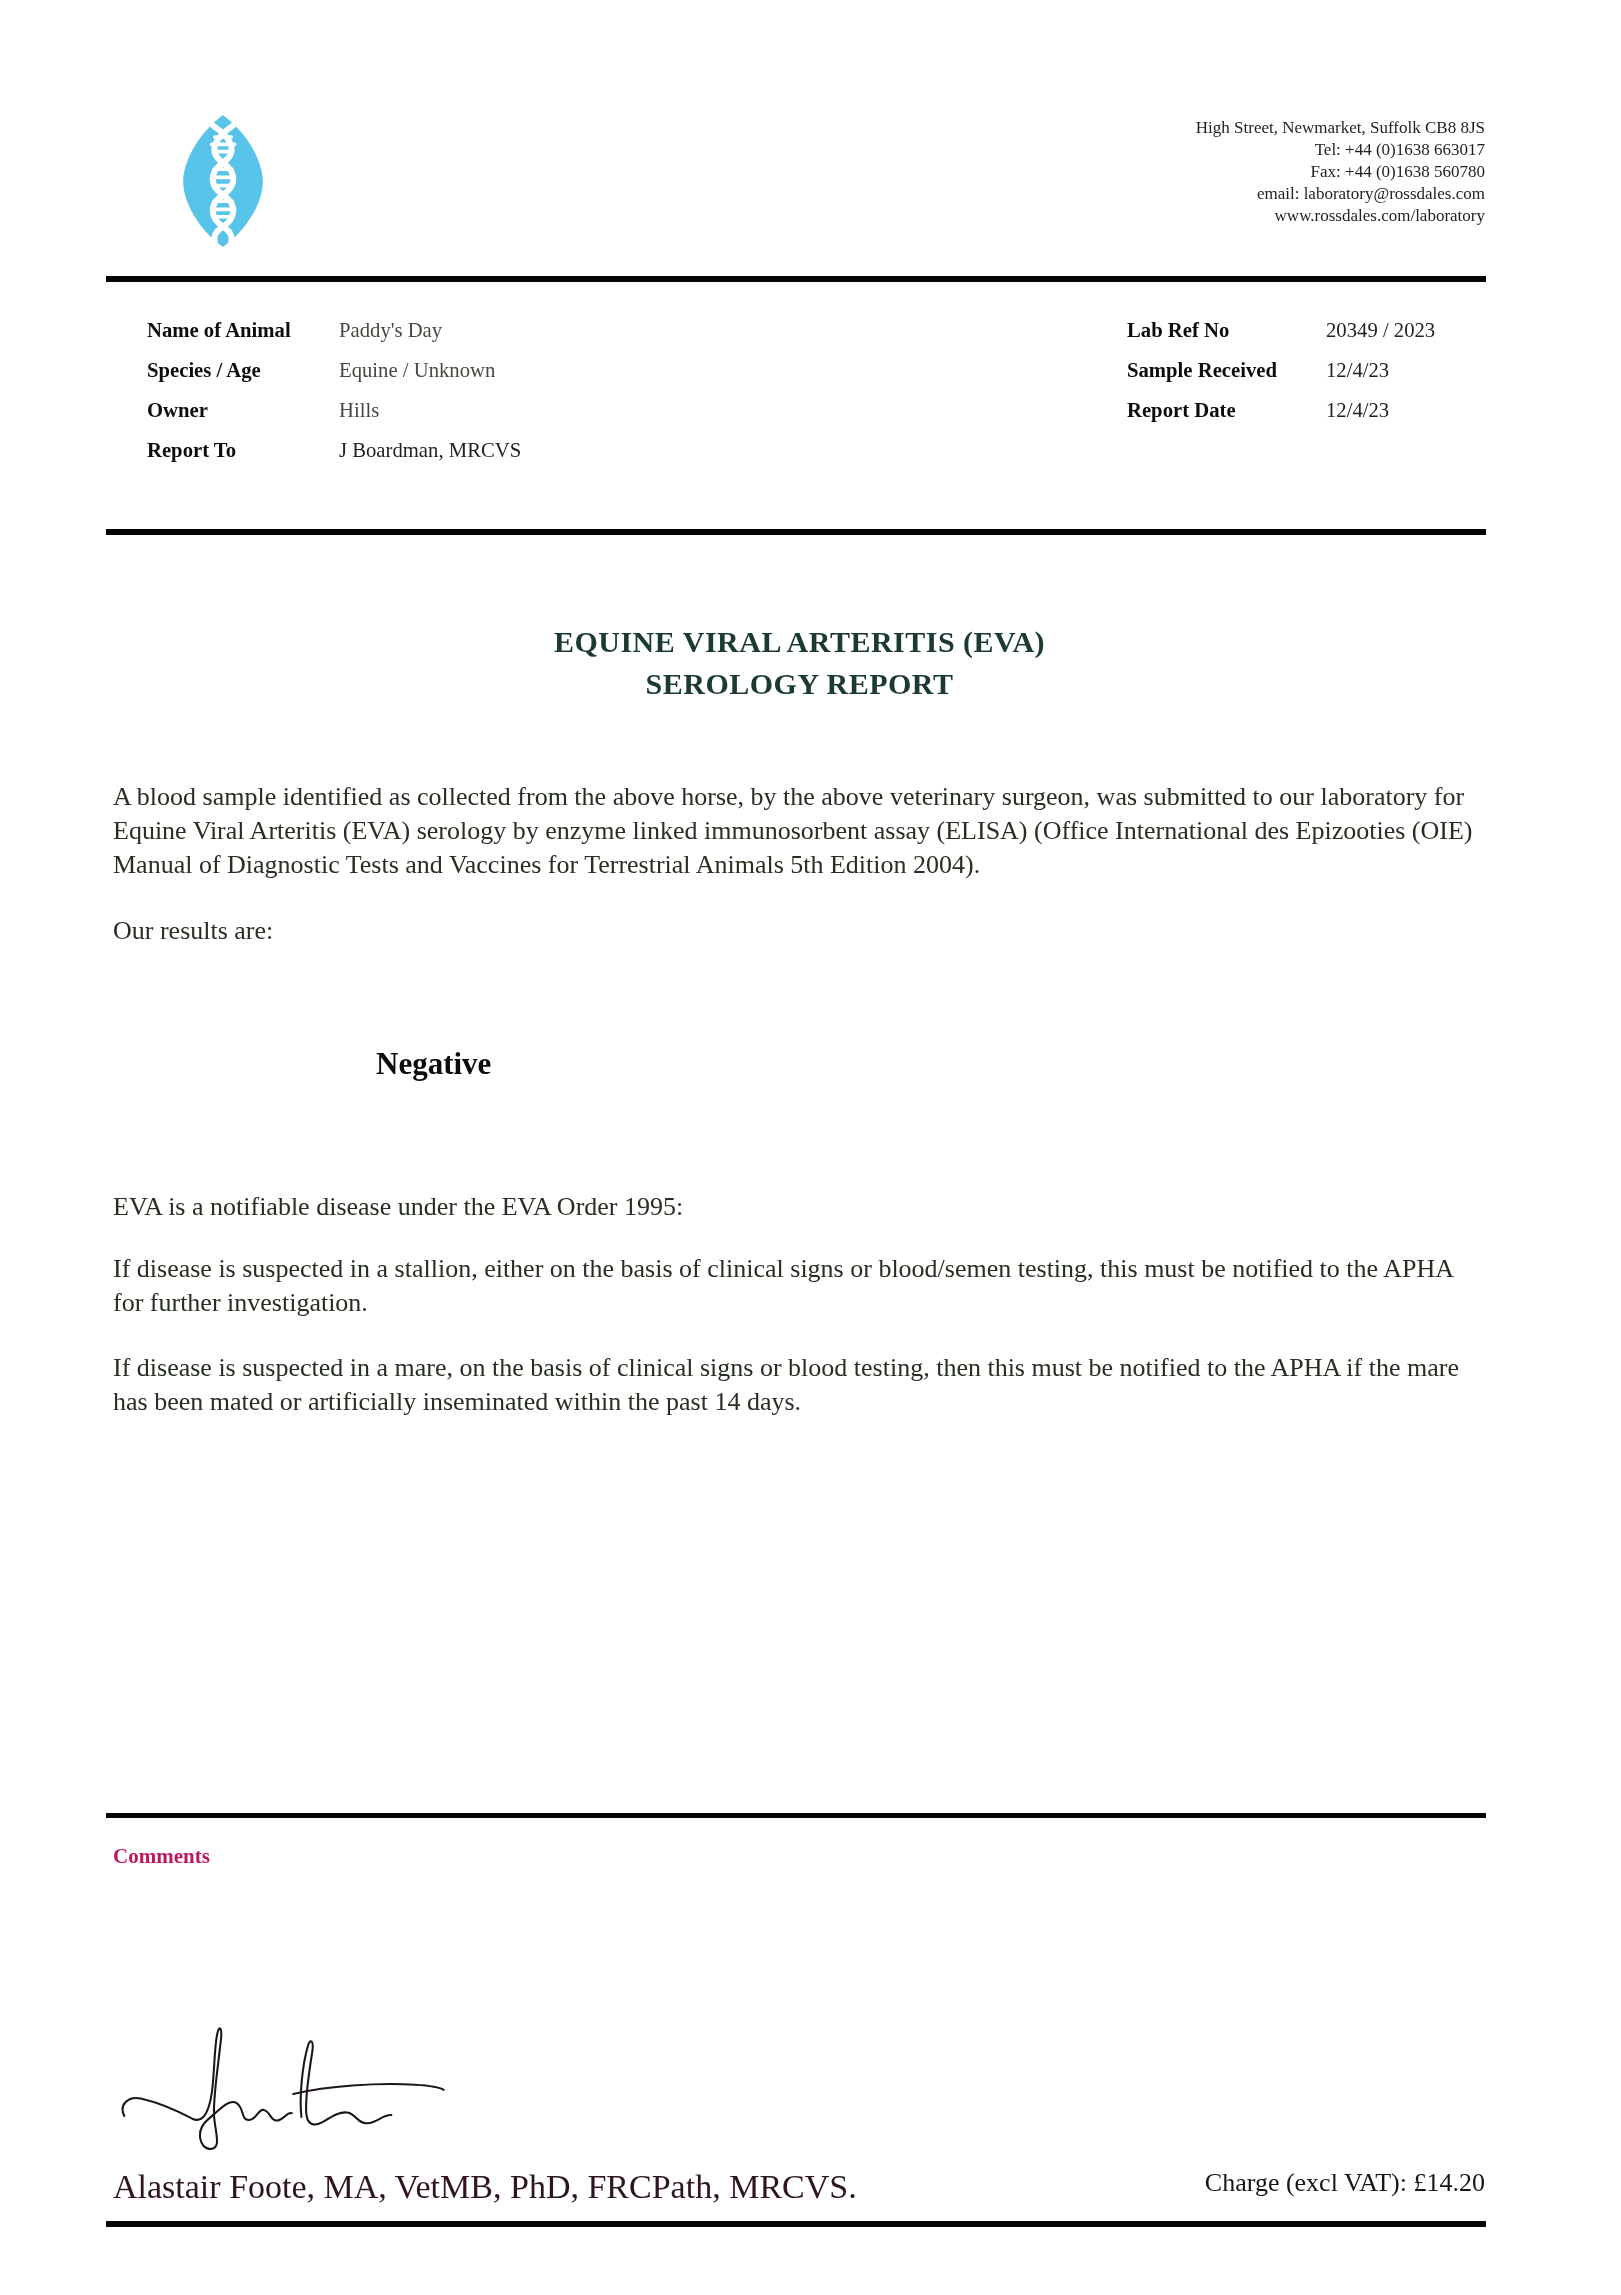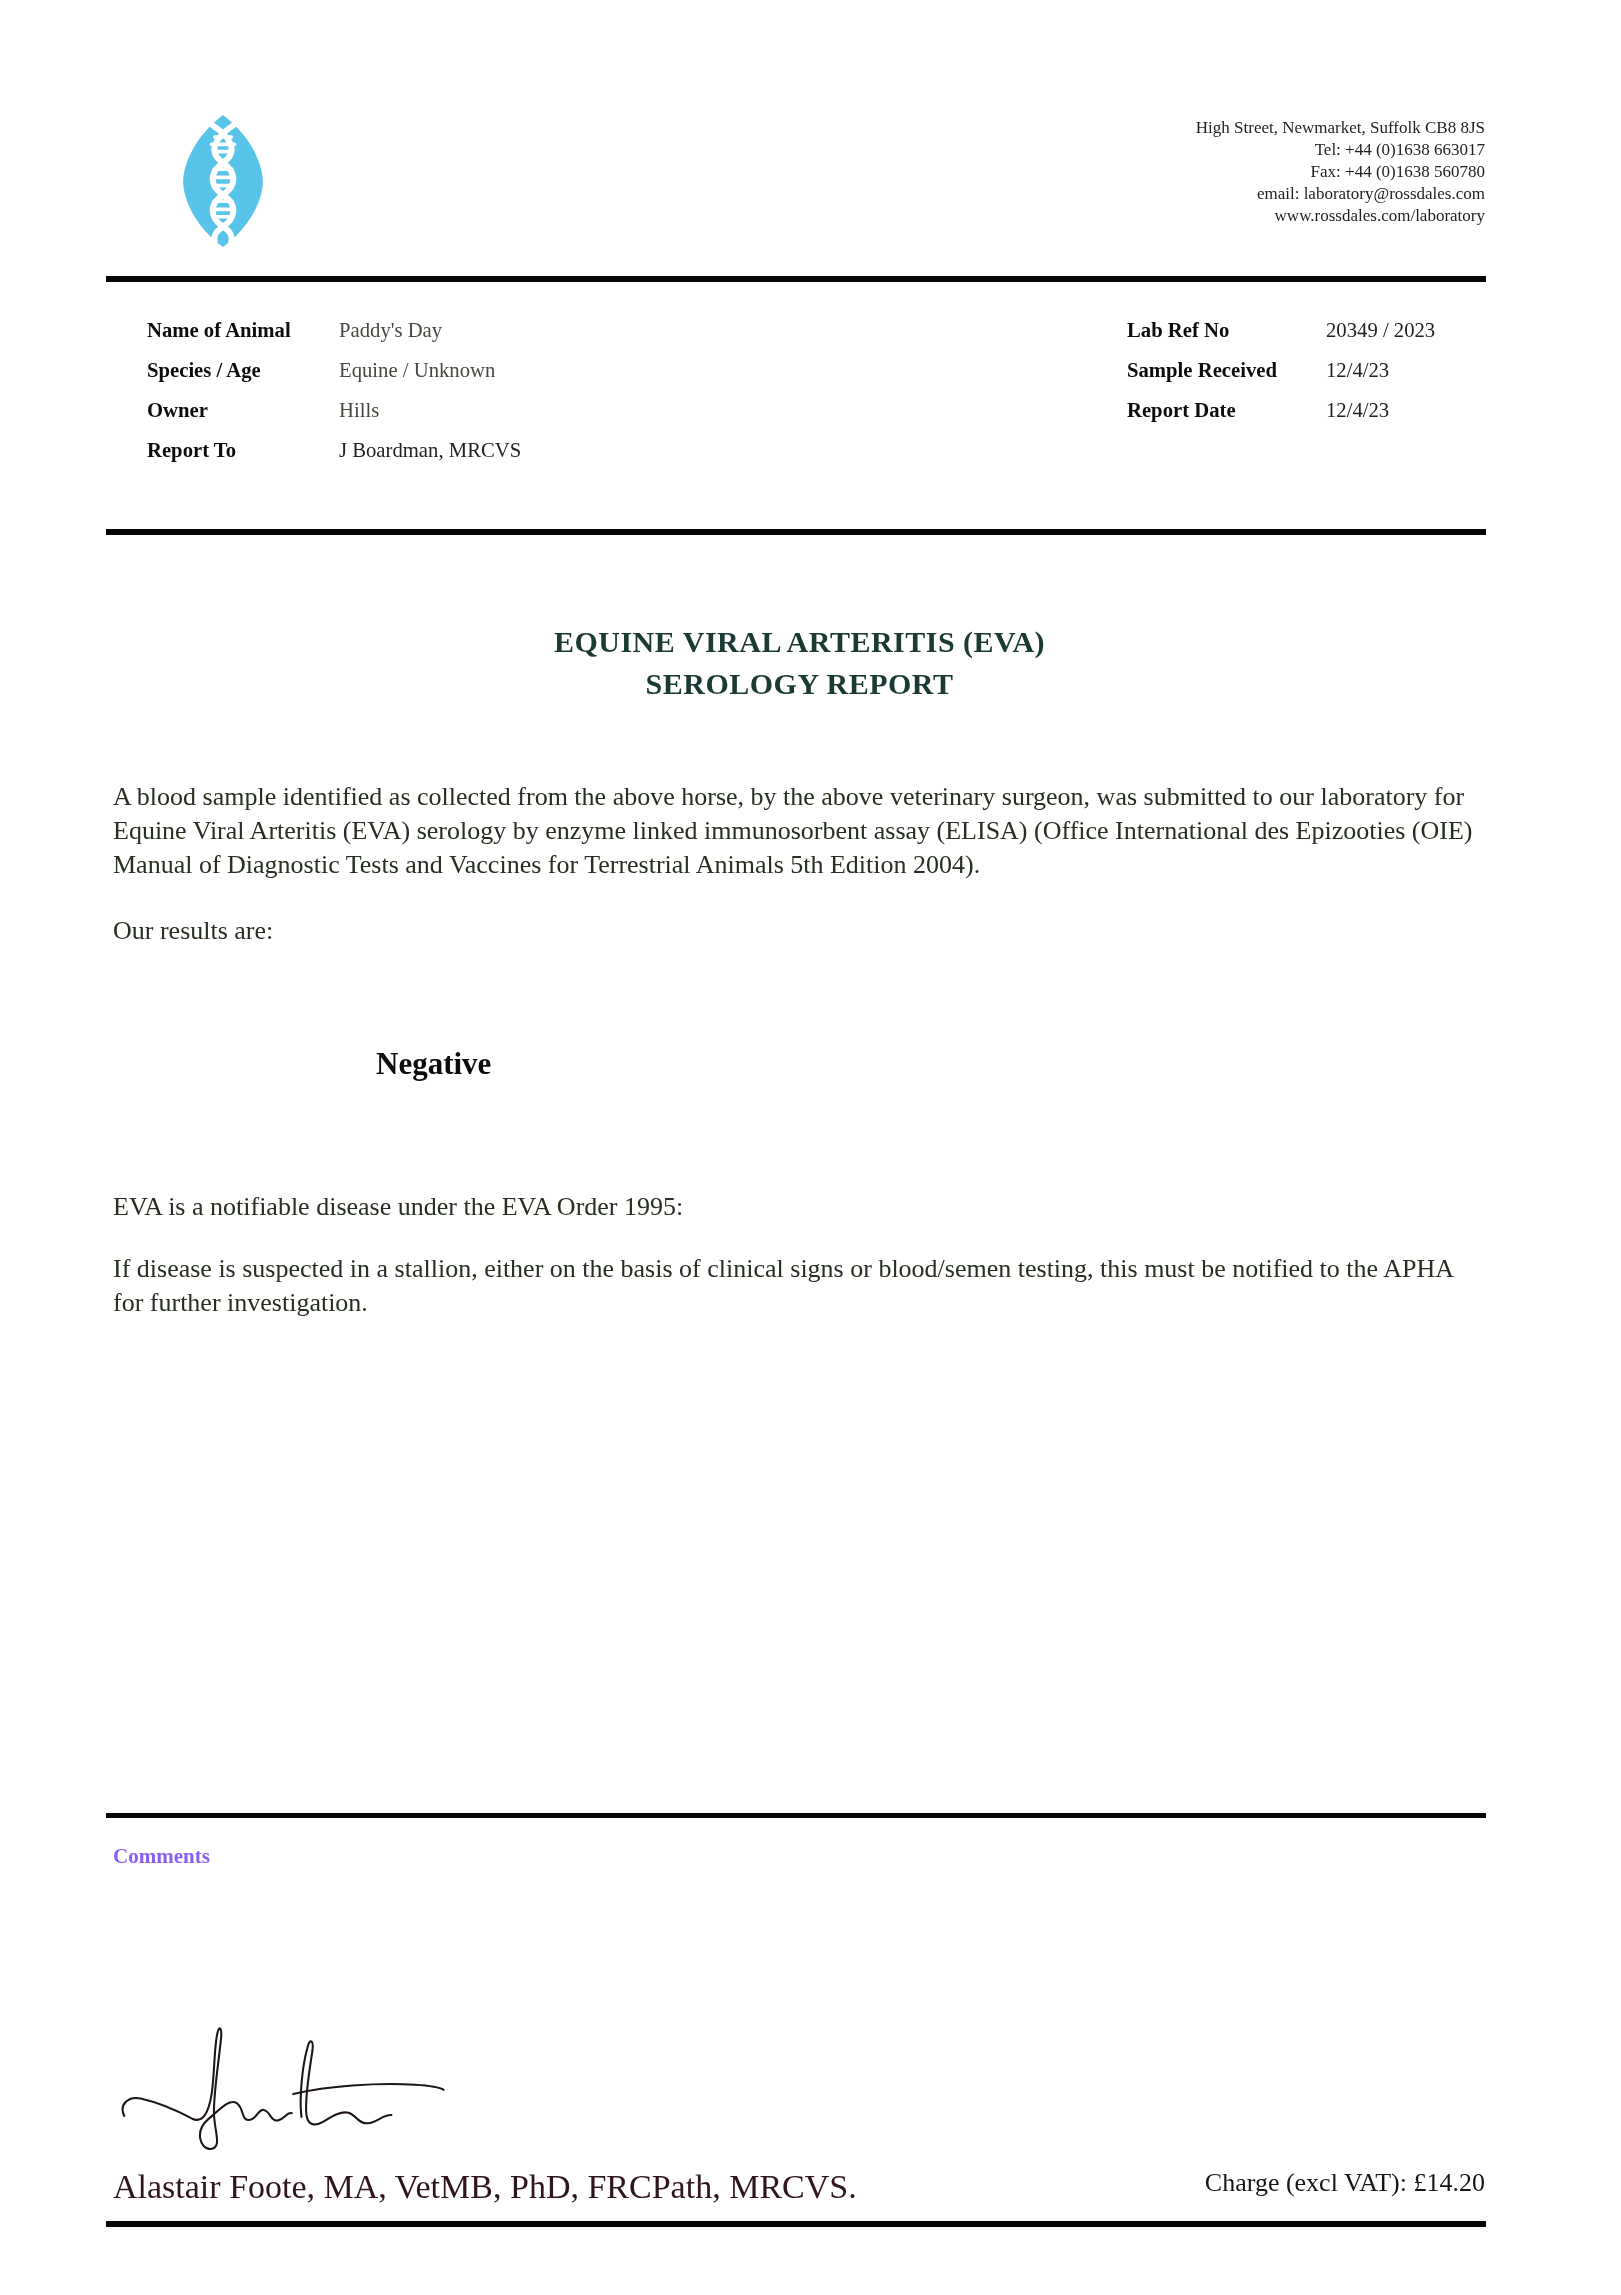--- a/index.html
+++ b/index.html
@@ -51,21 +51,21 @@
   
   .bodytext { position: absolute; left: 113px; width: 1375px; font-size: 26px; line-height: 34px; color: #262f20; }
   .intro { top: 780px; }
   .results-intro { top: 914px; }
   .result-value { position: absolute; left: 376px; top: 1046px; font-size: 31px; font-weight: bold; color: #0d0d0d; }
   .note-1 { top: 1190px; }
   .note-2 { top: 1252px; }
   .note-3 { top: 1351px; }
 
   
-  .comments-heading { position: absolute; left: 113px; top: 1844px; font-size: 21px; font-weight: bold; color: #8b5cf6; }
+  .comments-heading { position: absolute; left: 113px; top: 1844px; font-size: 21px; font-weight: bold; color: #be185d; }
   .signature { position: absolute; left: 116px; top: 2024px; width: 358px; height: 138px; }
   .signatory { position: absolute; left: 113px; top: 2168px; font-size: 34px; color: #2f161e; }
   .charge { position: absolute; top: 2168px; right: 137px; font-size: 26px; color: #191416; }
 </style>
 </head>
 <body>
 
 <div class="page">
 
   <svg class="logo-mark" viewBox="0 0 262 296" xmlns="http://www.w3.org/2000/svg">
@@ -124,20 +124,21 @@
     <div>EQUINE VIRAL ARTERITIS (EVA)</div>
     <div>SEROLOGY REPORT</div>
   </div>
 
   <div class="bodytext intro">A blood sample identified as collected from the above horse, by the above veterinary surgeon, was submitted to our laboratory for Equine Viral Arteritis (EVA) serology by enzyme linked immunosorbent assay (ELISA) (Office International des Epizooties (OIE) Manual of Diagnostic Tests and Vaccines for Terrestrial Animals 5th Edition 2004).</div>
   <div class="bodytext results-intro">Our results are:</div>
   <div class="result-value">Negative</div>
 
   <div class="bodytext note-1">EVA is a notifiable disease under the EVA Order 1995:</div>
   <div class="bodytext note-2">If disease is suspected in a stallion, either on the basis of clinical signs or blood/semen testing, this must be notified to the APHA for further investigation.</div>
+  <div class="bodytext note-3">If disease is suspected in a mare, on the basis of clinical signs or blood testing, then this must be notified to the APHA if the mare has been mated or artificially inseminated within the past 14 days.</div>
 
   <div class="rule rule-3"></div>
   <div class="comments-heading">Comments</div>
 
   <svg class="signature" viewBox="0 0 780 300" xmlns="http://www.w3.org/2000/svg">
     <g fill="none" stroke="#1d1518" stroke-width="4.5" stroke-linecap="round">
       <path d="M18,200 C6,176 26,156 54,162 C98,172 140,192 166,206 C188,216 202,196 209,148 C215,102 214,48 221,20 C224,3 231,6 229,30 C222,98 210,168 214,204 C217,240 230,270 206,272 C182,272 172,232 200,208 C230,182 248,162 263,172 C280,184 272,208 289,209 C307,209 309,184 322,187 C337,190 336,212 352,210 C368,207 372,190 383,194"></path>
       <path d="M404,202 C399,160 406,88 418,48 C423,30 431,35 428,58 C419,114 411,168 415,198 C418,219 432,224 451,213 C472,200 489,189 507,193 C524,198 527,217 548,216 C571,214 580,197 600,198"></path>
       <path d="M386,152 C462,135 565,127 652,132 C685,134 706,138 714,143"></path>
     </g>

